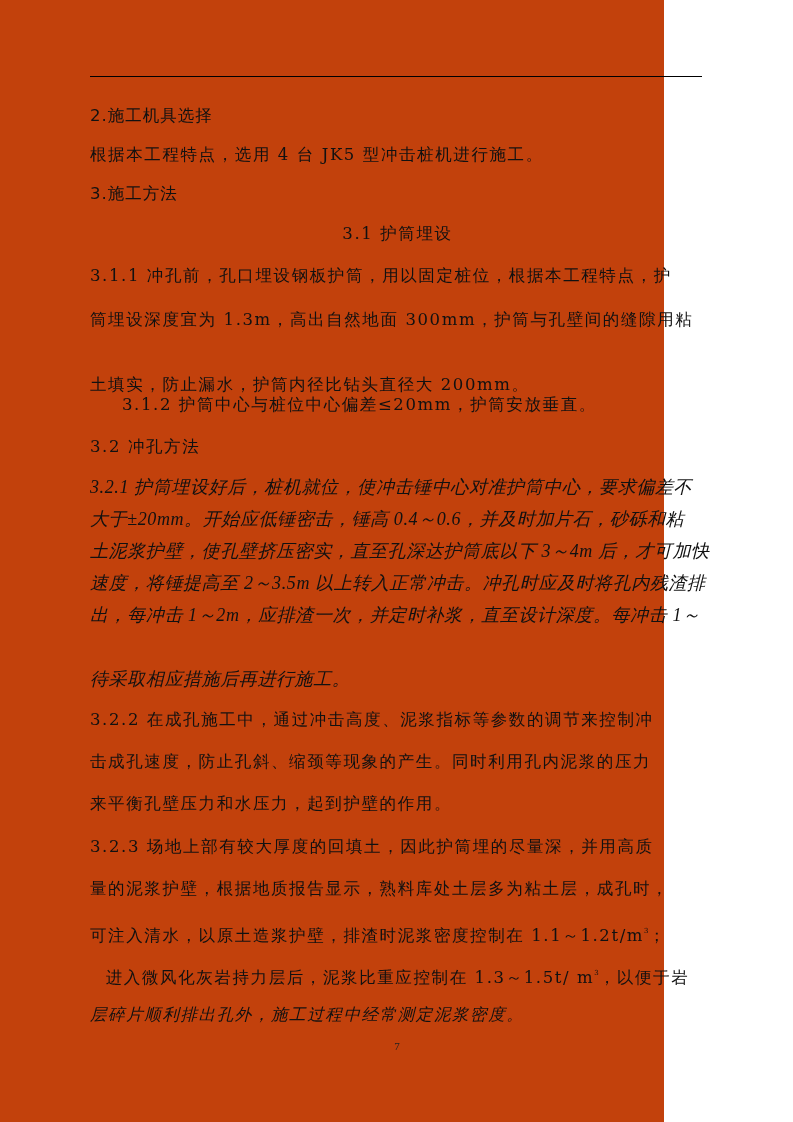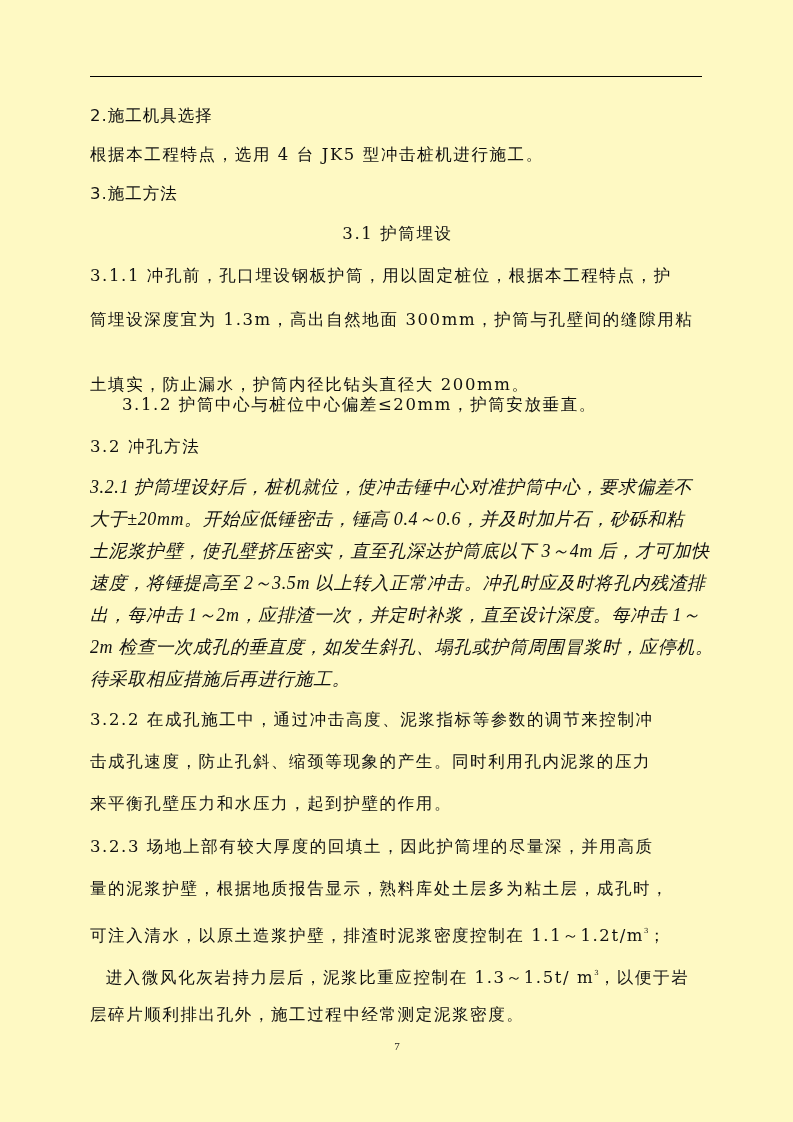--- a/index.html
+++ b/index.html
@@ -11,22 +11,22 @@
     width: 793px;
     height: 1122px;
     position: relative;
     overflow: hidden;
     color: #111111;
     font-family: "DejaVu Serif", "Liberation Serif", serif;
   }
   .page {
     position: absolute;
     left: 0; top: 0;
-    width: 793px; height: 1122px;
-    background: #fef9c3;
+    width: 664px; height: 1122px;
+    background: #c2410c;
   }
   .header-rule {
     position: absolute;
     left: 90px;
     top: 76px;
     width: 612px;
     height: 0;
     border-top: 1px solid #000000;
   }
   .line {
@@ -83,27 +83,26 @@
   <div class="line" style="top:361px;margin-top:13px;">土填实，防止漏水，护筒内径比钻头直径大 200mm。</div>
   <div class="line" style="top:394px;margin-left:32px;">3.1.2 护筒中心与桩位中心偏差≤20mm，护筒安放垂直。</div>
 
   <div class="line" style="top:436px;">3.2 冲孔方法</div>
 
   <div class="line tight" style="top:476px;">3.2.1 护筒埋设好后，桩机就位，使冲击锤中心对准护筒中心，要求偏差不</div>
   <div class="line tight" style="top:508px;">大于±20mm。开始应低锤密击，锤高 0.4～0.6，并及时加片石，砂砾和粘</div>
   <div class="line tight" style="top:540px;">土泥浆护壁，使孔壁挤压密实，直至孔深达护筒底以下 3～4m 后，才可加快</div>
   <div class="line tight" style="top:572px;">速度，将锤提高至 2～3.5m 以上转入正常冲击。冲孔时应及时将孔内残渣排</div>
   <div class="line tight" style="top:604px;">出，每冲击 1～2m，应排渣一次，并定时补浆，直至设计深度。每冲击 1～</div>
-  <div class="line tight" style="top:636px;">2m 检查一次成孔的垂直度，如发生斜孔、塌孔或护筒周围冒浆时，应停机。</div>
   <div class="line tight" style="top:668px;">待采取相应措施后再进行施工。</div>
 
   <div class="line" style="top:709px;">3.2.2 在成孔施工中，通过冲击高度、泥浆指标等参数的调节来控制冲</div>
   <div class="line" style="top:751px;">击成孔速度，防止孔斜、缩颈等现象的产生。同时利用孔内泥浆的压力</div>
   <div class="line" style="top:793px;">来平衡孔壁压力和水压力，起到护壁的作用。</div>
 
   <div class="line" style="top:836px;">3.2.3 场地上部有较大厚度的回填土，因此护筒埋的尽量深，并用高质</div>
   <div class="line" style="top:878px;">量的泥浆护壁，根据地质报告显示，熟料库处土层多为粘土层，成孔时，</div>
   <div class="line" style="top:920px;"><span>可注入清水，以原土造浆护壁，排渣时泥浆密度控制在 1.1～1.2t/m</span><sup>3</sup><span>；</span></div>
   <div class="line" style="top:962px;text-align:center;"><span>进入微风化灰岩持力层后，泥浆比重应控制在 1.3～1.5t/ m</span><sup>3</sup><span>，以便于岩</span></div>
-  <div class="line" style="top:1004px;">层碎片顺利排出孔外，施工过程中经常测定泥浆密度。</div>
+  <div class="line" style="top:1004px;font-style:italic;">层碎片顺利排出孔外，施工过程中经常测定泥浆密度。</div>
 
   <div class="page-number">7</div>
 </div>
 
 </body></html>

